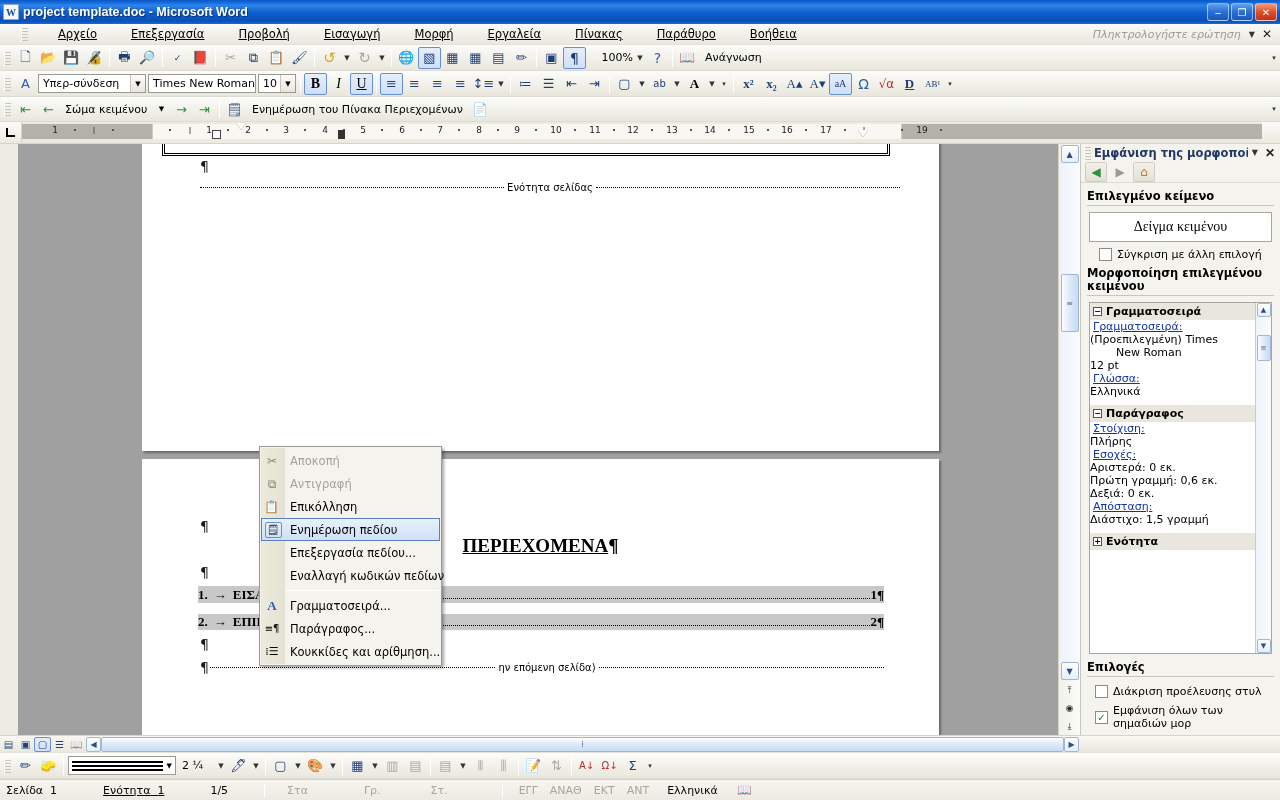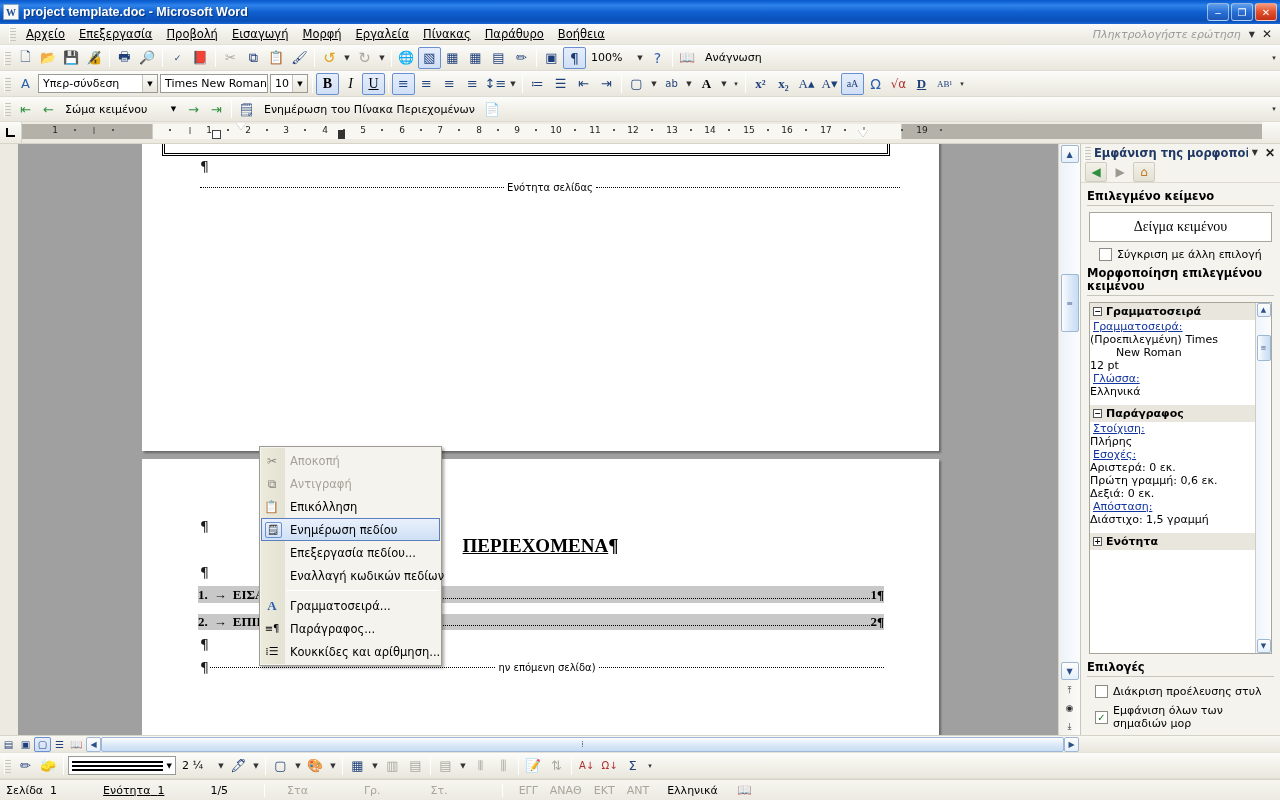--- a/index.html
+++ b/index.html
@@ -40,21 +40,21 @@
   }
   .winbtn.close {
     background: linear-gradient(to bottom, #f49a7d, #e2512b 48%, #c3301a);
   }
 
   
   .menubar {
     height: 21px; flex: none;
     background: linear-gradient(to bottom, #fbfbfa, #f0efe8 55%, #eae8df);
     border-bottom: 1px solid #e4e2d8;
-    display: flex; align-items: center; padding-left: 6px;
+    display: flex; align-items: center; padding-left: 18px; gap: 20px;
   }
   .gripper { width: 7px; height: 16px; flex: none; margin: 0 3px;
     background-image: linear-gradient(to bottom, #c7c6bb 1px, transparent 1px);
     background-size: 100% 3px; background-position: 0 2px;
     border-left: 1px solid #fdfdfc;
   }
   .menuitem {
     padding: 2px 7px; font-size: 11.5px; color: #000;
     font-family: "DejaVu Sans", sans-serif; white-space: nowrap;
   }
@@ -96,21 +96,21 @@
   }
   .combo .cb-btn {
     width: 15px; height: 17px; margin-left: auto; flex: none;
     background: linear-gradient(to bottom,#fbfbf8,#e8e6dc);
     border-left: 1px solid #c6c4b8;
     display:flex; align-items:center; justify-content:center; font-size: 7px;
   }
   .zoomcombo { width: 46px; }
   .fontcombo { width: 108px; }
   .sizecombo { width: 38px; }
-  .stylecombo { width: 120px; }
+  .stylecombo { width: 108px; }
   .tb-end {
     margin-left: auto; width: 12px; height: 22px; display:flex; flex-direction:column;
     align-items:center; justify-content:center; font-size:7px; color:#333;
   }
   .tbtn-wide { width: auto; padding: 0 5px; font-size: 11px; color:#000; }
 
   
   .rulerrow { flex: none; height: 22px; display: flex; align-items: stretch;
     background: #eceae1; border-bottom: 1px solid #d6d4c9; }
   .tabsel {
@@ -330,21 +330,21 @@
     <div class="tsep"></div>
     <div class="tbtn">🌐</div>
     <div class="tbtn on">▧</div>
     <div class="tbtn">▦</div>
     <div class="tbtn">▦</div>
     <div class="tbtn">▤</div>
     <div class="tbtn">✏</div>
     <div class="tsep"></div>
     <div class="tbtn">▣</div>
     <div class="tbtn on" style="font-size:14px;color:#1b3a6e;">¶</div>
-    <div class="combo zoomcombo" style="border:none;background:transparent;">
+    <div class="combo zoomcombo" style="border:none;background:transparent;justify-content:flex-end;">
       <span>100%</span>
     </div>
     <div class="dropcaret">▼</div>
     <div class="tbtn" style="color:#2a5fb0;font-size:14px;">?</div>
     <div class="tsep"></div>
     <div class="tbtn">📖</div>
     <div class="tbtn-wide tbtn">Ανάγνωση</div>
     <div class="tb-end">▾</div>
   </div>
 

